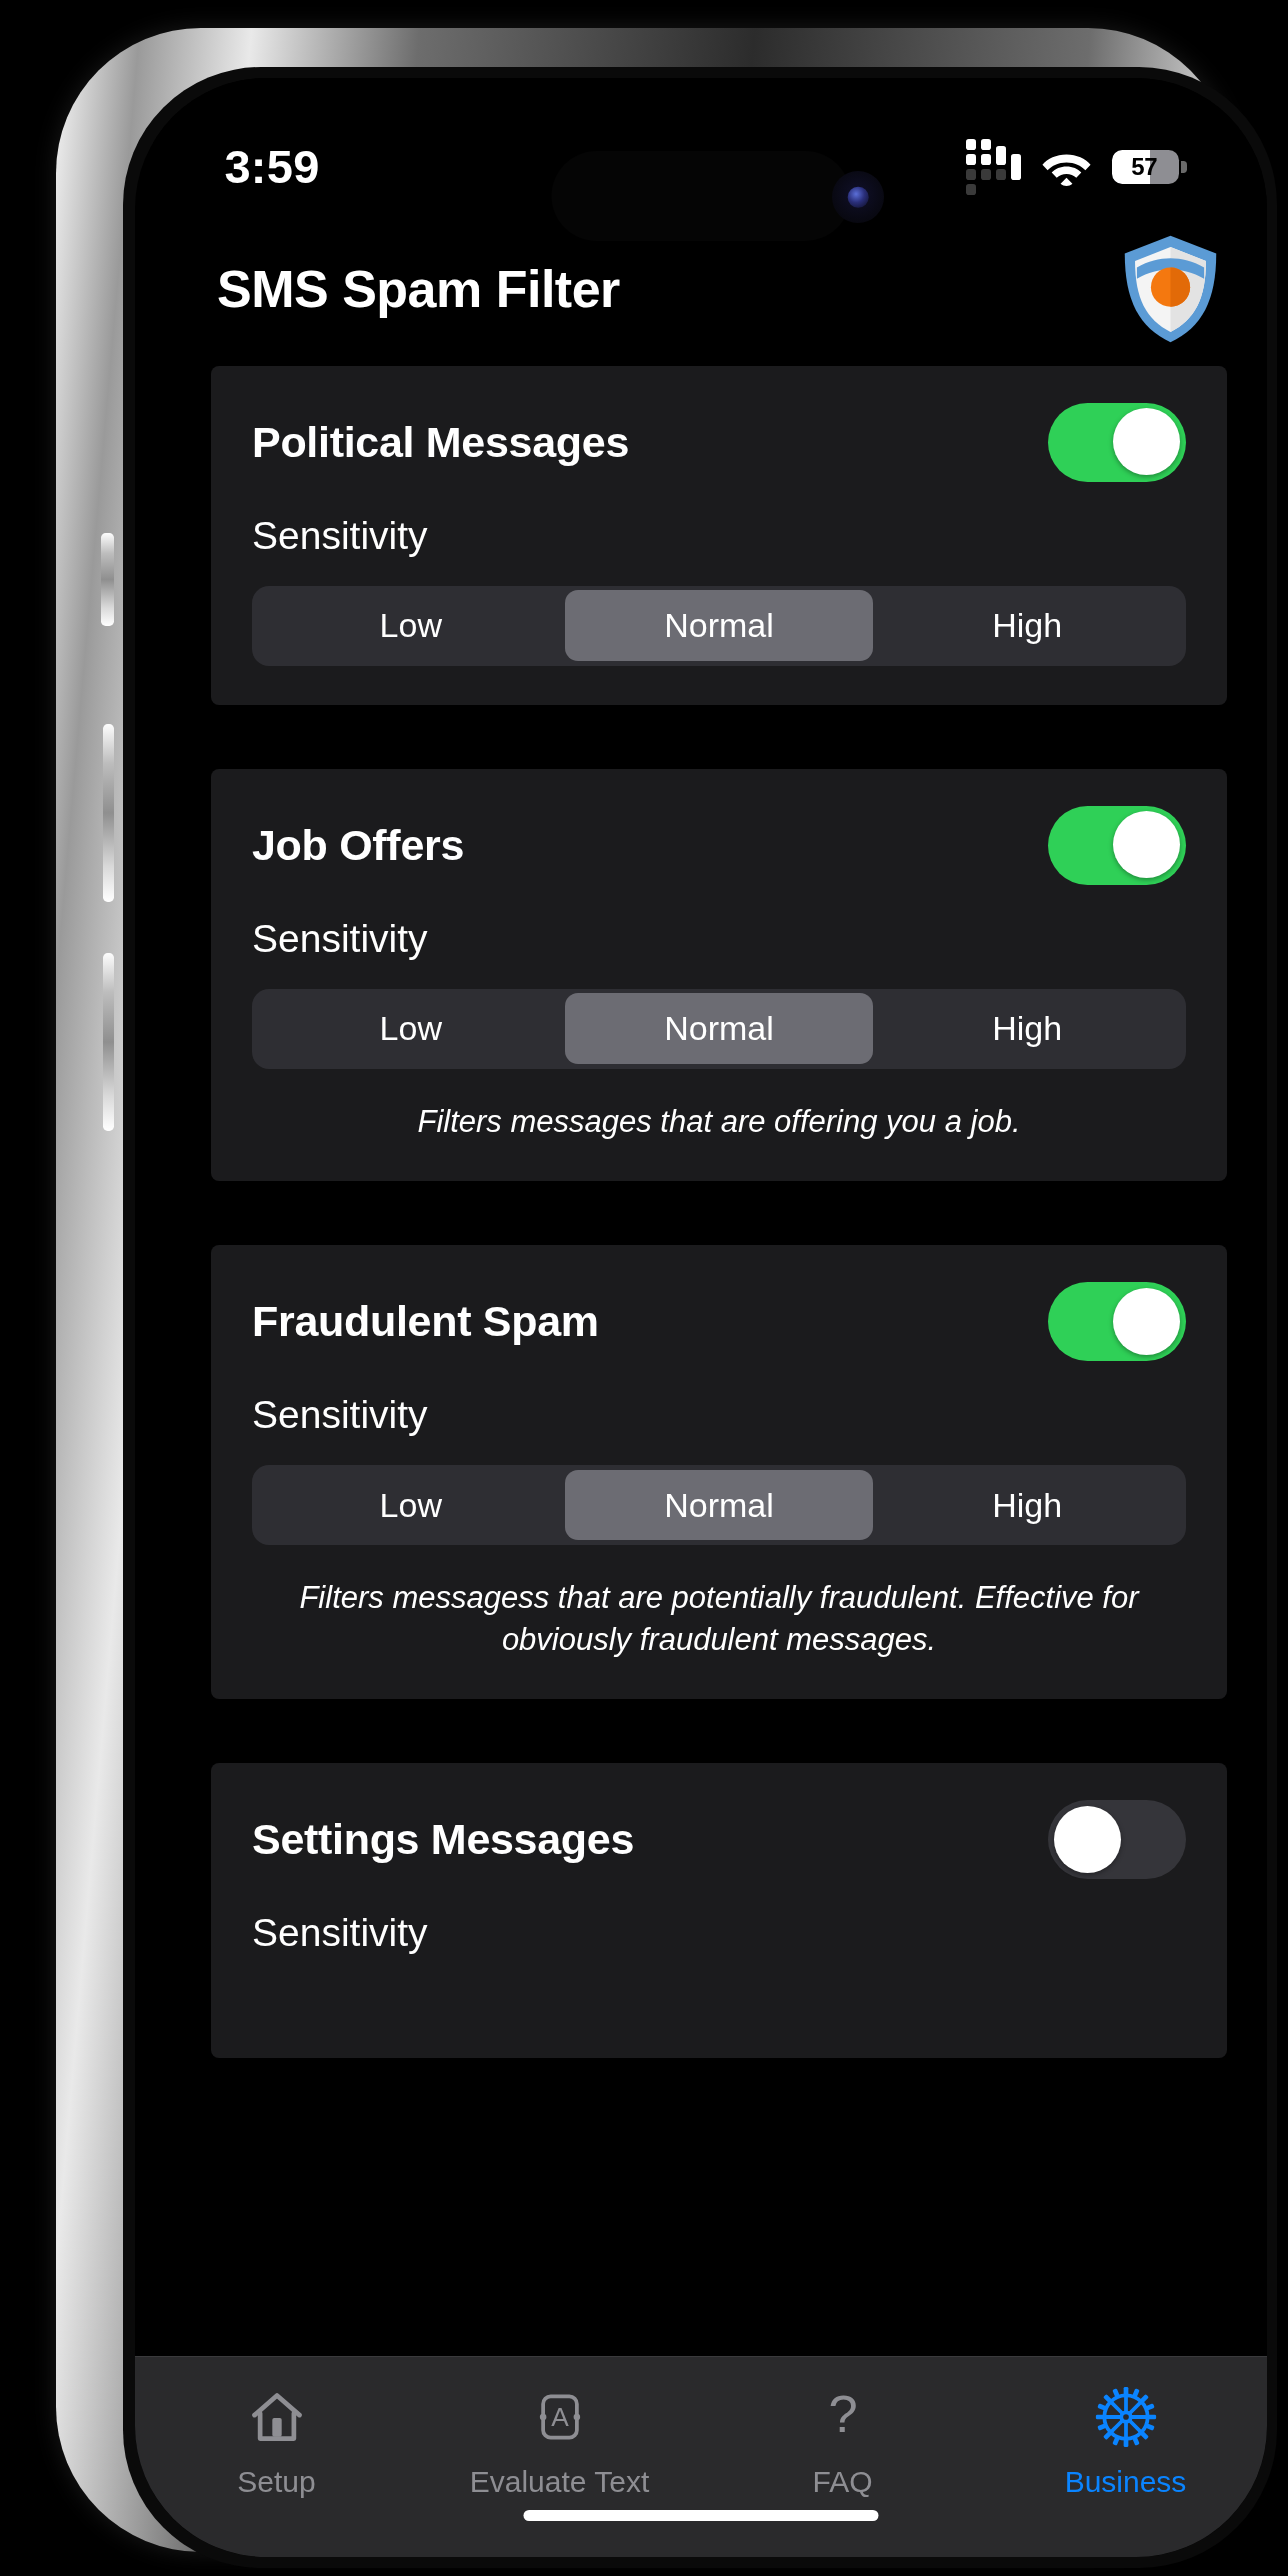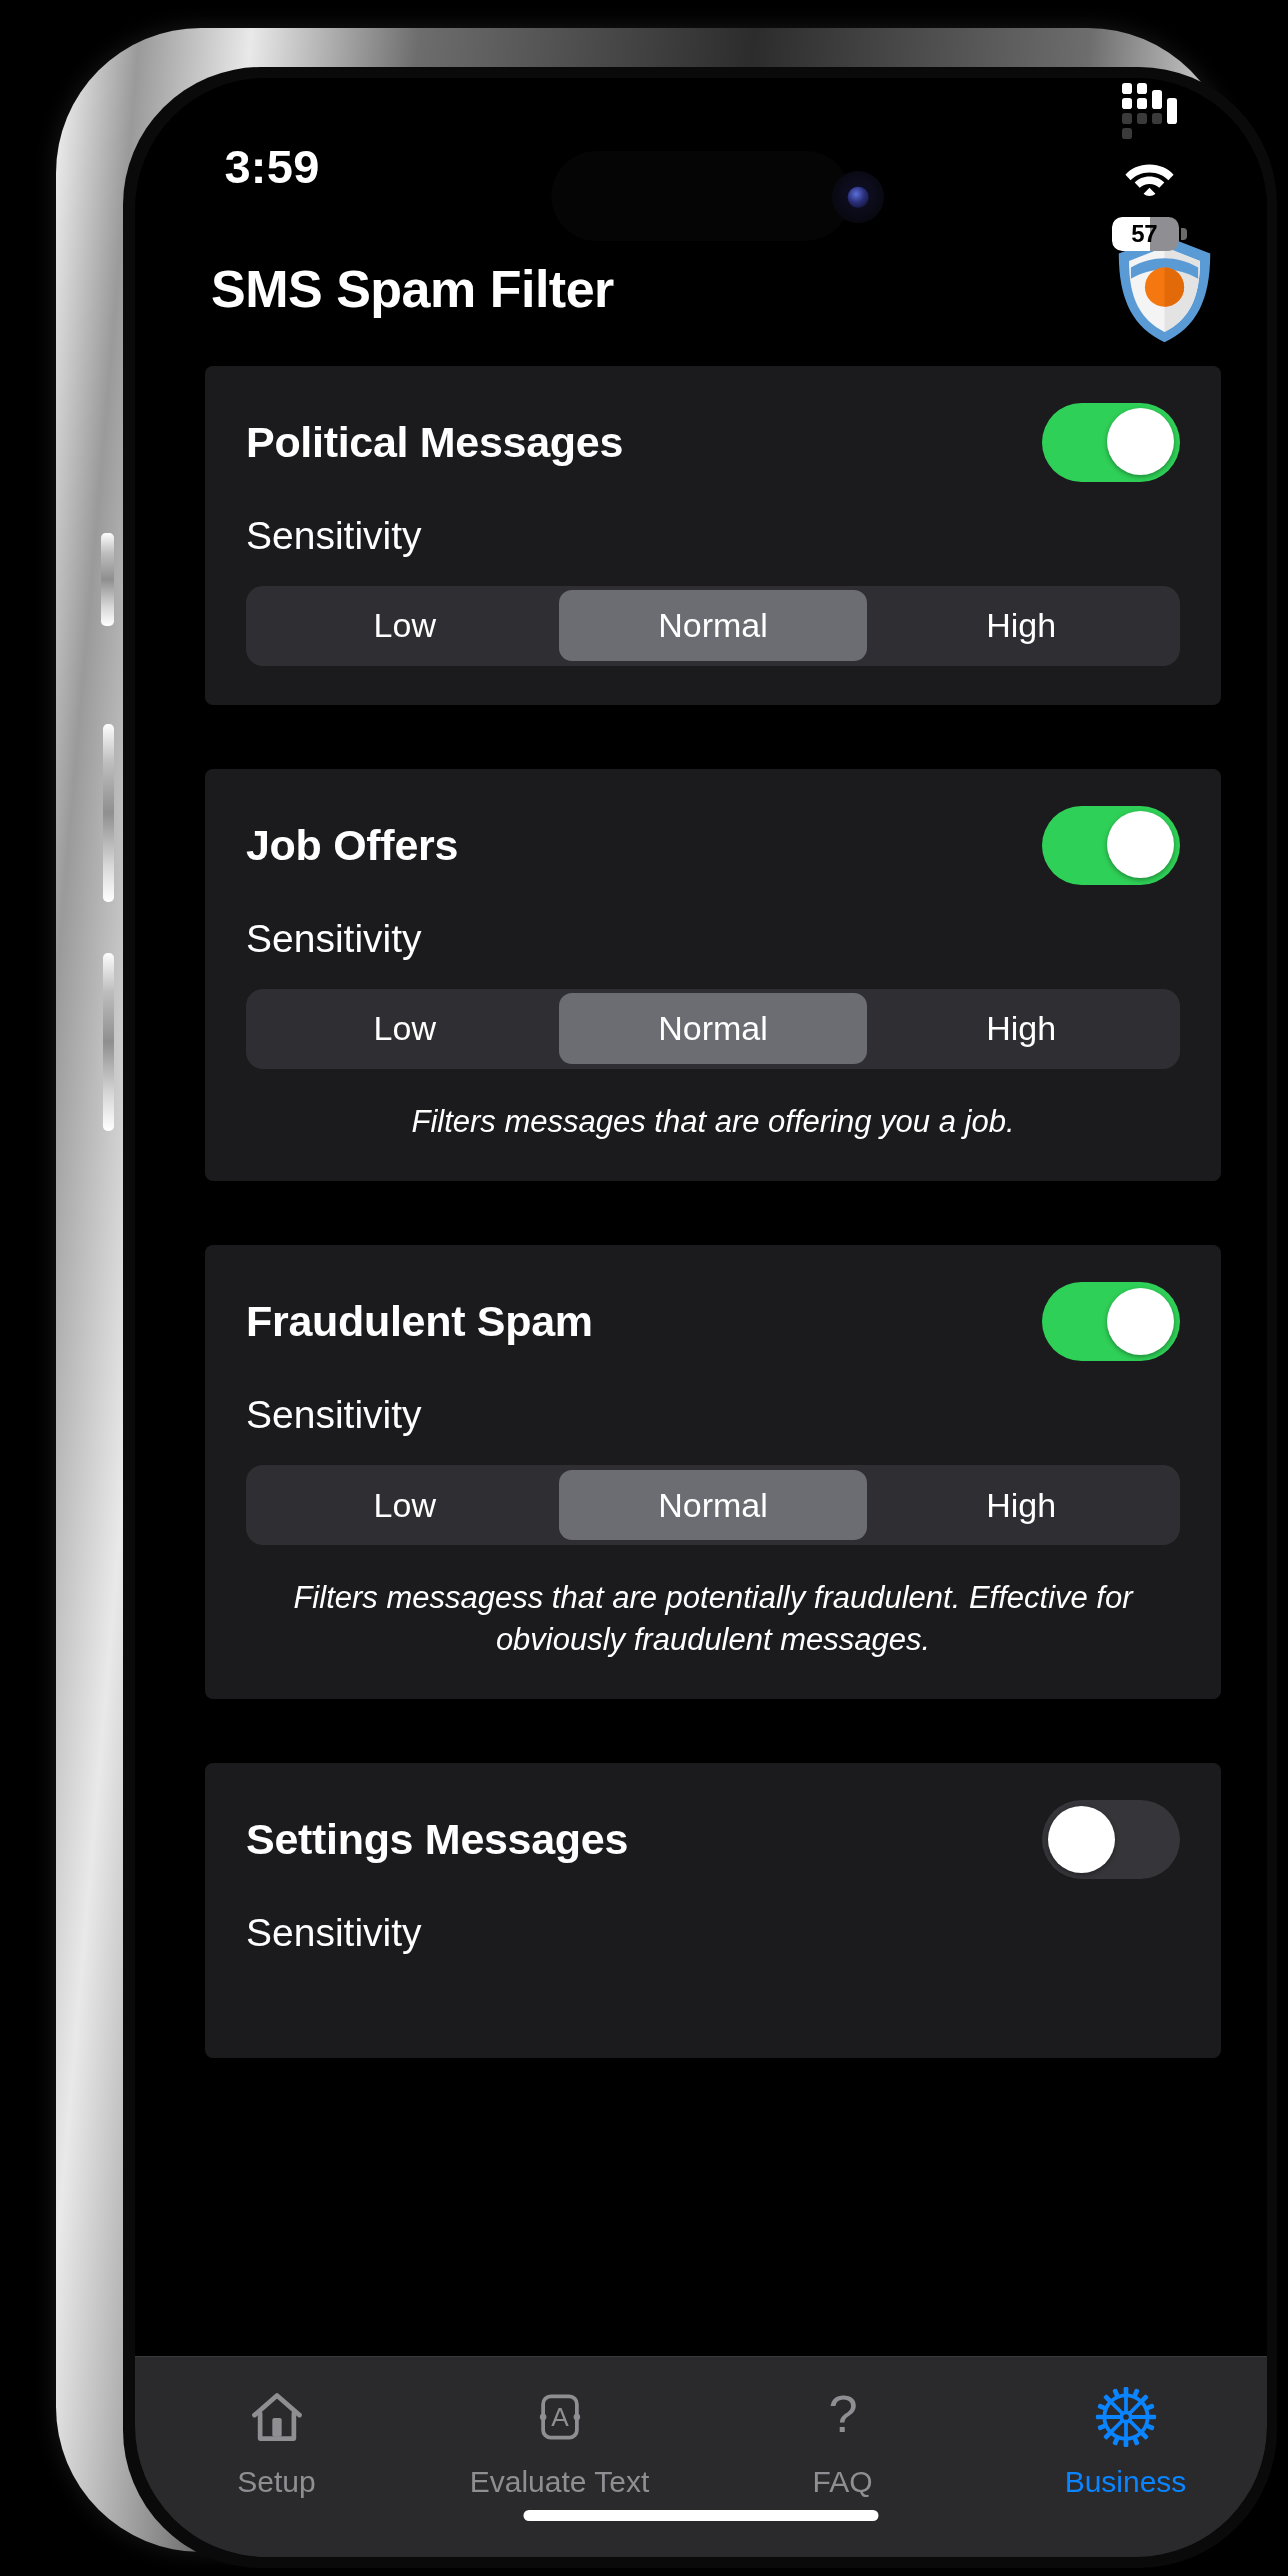--- a/index.html
+++ b/index.html
@@ -45,21 +45,21 @@
   #power-button{ right:46px; top:935px; width:11.2px; height:238px; }
 
   
   #status-bar{
     position:absolute; left:0; top:16px; width:1132px; height:131px;
     display:flex; align-items:center; justify-content:space-between;
     padding:0 67px; z-index:5;
   }
   #status-time{ color:#fff; font-size:47px; font-weight:600; letter-spacing:0.3px;
     margin-left:22.4px; margin-top:13px;}
-  #status-right{ display:flex; align-items:center; gap:20.6px; margin-top:15px; margin-right:13px;flex-direction:column;}
+  #status-right{ display:flex; align-items:center; gap:20.6px; margin-top:15px; margin-right:13px;}
 
   
   #cellular-icon{ display:grid; grid-template-columns:repeat(4,10.3px);
     grid-template-rows:repeat(3,10.3px); gap:4.7px; align-items:end; }
   #cellular-icon i{ display:block; width:10.3px; border-radius:2.8px; }
   .cell-on{ background:#fff; }
   .cell-off{ background:#3a3a3a; }
 
   #wifi-icon svg{ display:block; }
 
@@ -93,21 +93,21 @@
       #10102a 0%,#0a0a16 55%,#050508 100%); z-index:7;
   }
   #front-camera::after{
     content:""; position:absolute; left:50%; top:50%;
     transform:translate(-50%,-50%); width:20.6px; height:20.6px; border-radius:50%;
     background:radial-gradient(circle at 40% 35%,#5b6fd8 0%,#2a2f7a 45%,#0b0b1d 100%);
   }
 
   
   #app-content{
-    position:absolute; left:12px; top:0; width:1132px; height:2479px;
+    position:absolute; left:18px; top:0; width:1132px; height:2479px;
     background:#000; padding-top:131px;
   }
 
   #app-header{
     display:flex; align-items:center; justify-content:space-between;
     padding:24px 64px 20.6px 64px;
   }
   #app-title{ color:#fff; font-size:52px; font-weight:700; letter-spacing:-0.5px; }
   #app-logo{ width:101px; height:112px; }
 

